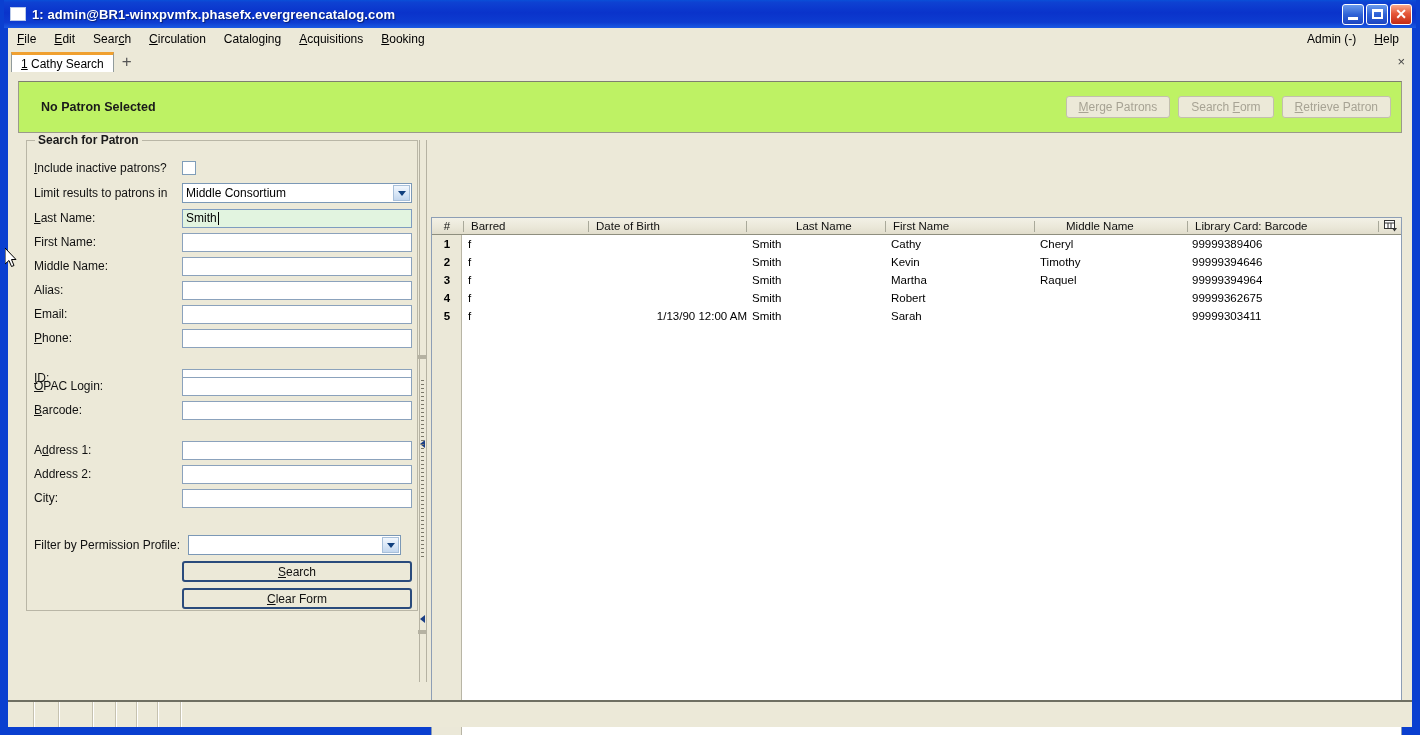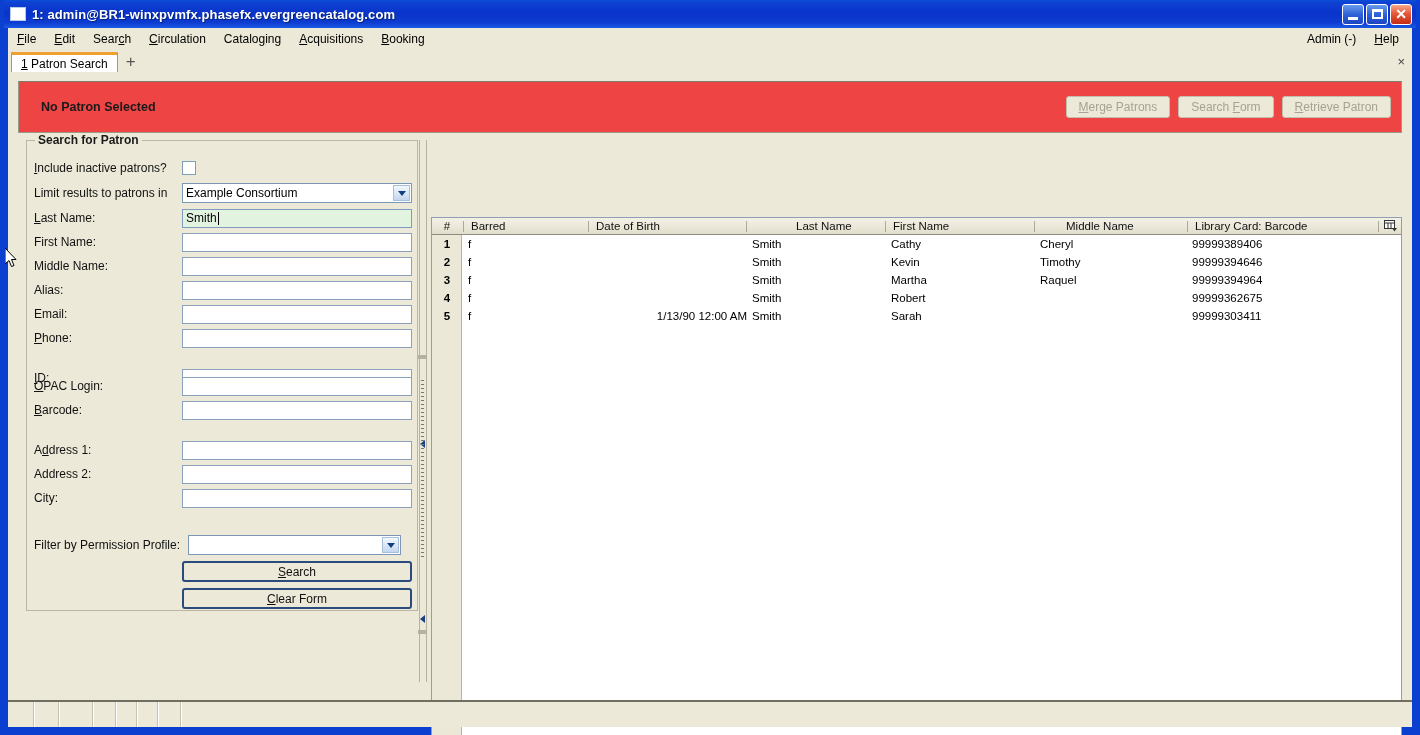--- a/index.html
+++ b/index.html
@@ -85,21 +85,21 @@
 
   
   #content {
     position:absolute; left:4px; top:72px; right:4px; bottom:31px;
     background:#ece9d8;
     box-sizing:border-box;
   }
   
   #patronbar {
     position:absolute; left:10px; top:9px; right:10px; height:52px;
-    background:#ef4444; border:1px solid #9a9a8a;
+    background:#bef264; border:1px solid #9a9a8a;
     border-top-color:#7e7e70;
     display:flex; align-items:center; box-sizing:border-box;
   }
   #patronbar .label {
     margin-left:22px; font-size:12.5px; font-weight:bold; color:#1a1a1a;
   }
   #topbuttons { margin-left:auto; display:flex; gap:8px; padding-right:10px; }
   .xpbtn {
     font-size:12px; padding:3px 12px; border-radius:3px;
     border:1px solid #14b8a6; background:#ece9d8; color:#111;
@@ -243,21 +243,21 @@
     <div class="menuitem">Catalo<u>g</u>ing</div>
     <div class="menuitem"><u>A</u>cquisitions</div>
     <div class="menuitem"><u>B</u>ooking</div>
     <div id="menu-right">
       <div class="menuitem">Admin (-)</div>
       <div class="menuitem"><u>H</u>elp</div>
     </div>
   </div>
 
   <div id="tabbar">
-    <div class="tab"><u>1</u>&nbsp;<span>Patron Search</span></div>
+    <div class="tab"><u>1</u>&nbsp;<span>Cathy Search</span></div>
     <div id="newtab">+</div>
     <div id="tabclose">×</div>
   </div>
 
   <div id="content">
 
     <div id="patronbar">
       <div class="label">No Patron Selected</div>
       <div id="topbuttons">
         <div class="xpbtn disabled"><u>M</u>erge Patrons</div>
@@ -271,21 +271,21 @@
         <div id="fslegend">Search for Patron</div>
 
         <div class="frow" style="top:16px;">
           <div class="flabel"><u>I</u>nclude inactive patrons?</div>
           <div class="xpcheck"></div>
         </div>
 
         <div class="frow" style="top:40px; height:24px;">
           <div class="flabel">Limit results to patrons in</div>
           <div class="xpselect" style="max-width:237px;">
-            <span>Example Consortium</span>
+            <span>Middle Consortium</span>
             <span class="arrowbox">
                 <i class="chev"></i>
               </span>
           </div>
         </div>
 
         <div class="frow" style="top:66px;">
           <div class="flabel"><u>L</u>ast Name:</div>
           <div class="xpinput focused" style="max-width:237px;">
               <span>Smith</span>

